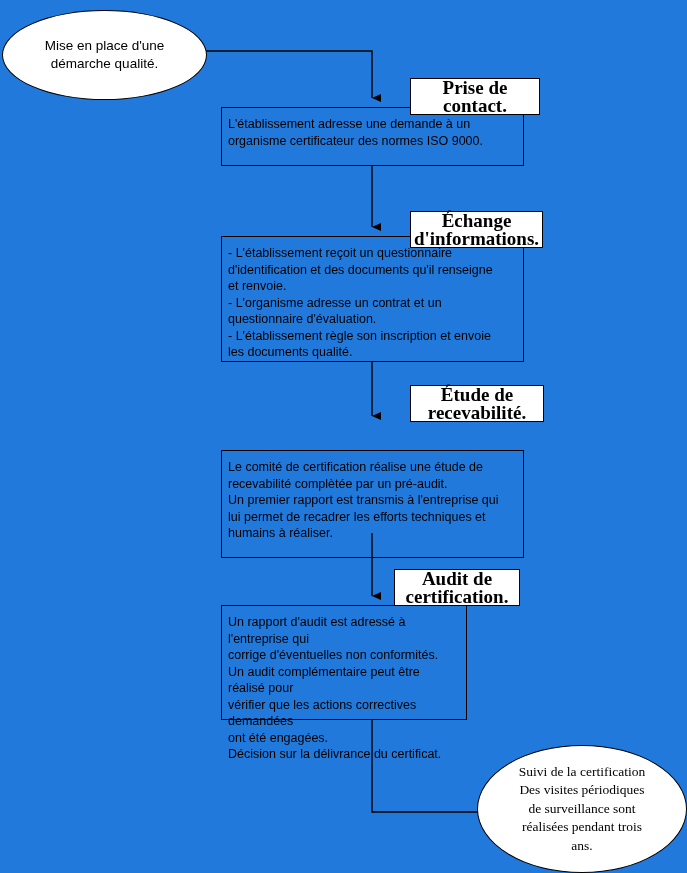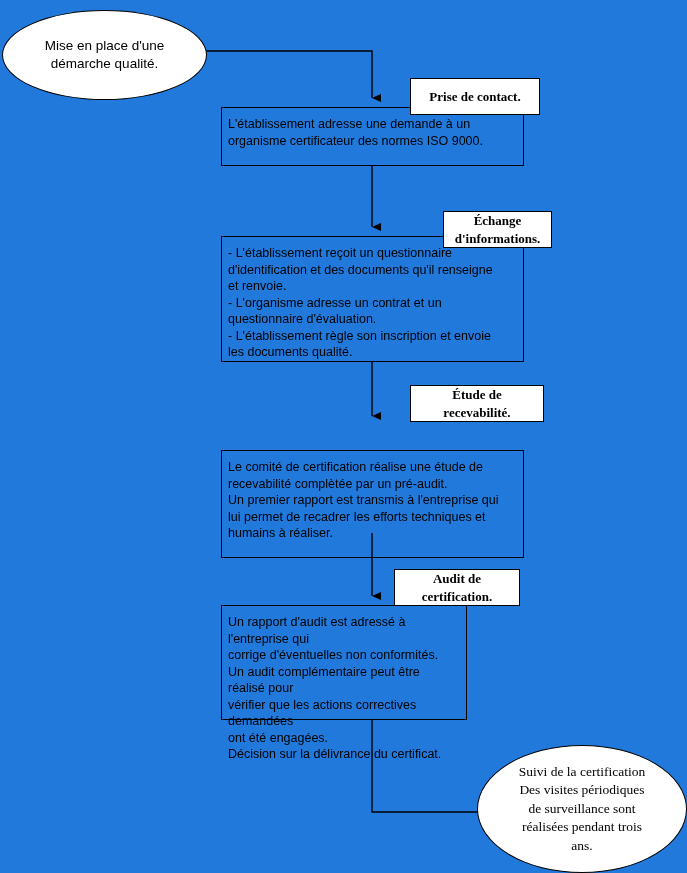--- a/index.html
+++ b/index.html
@@ -39,21 +39,21 @@
     white-space: pre-line;
   }
   .label-box {
     position: absolute;
     box-sizing: border-box;
     border: 1px solid #000000;
     background: #ffffff;
     color: #000000;
     font-family: "Liberation Serif", serif;
     font-weight: bold;
-    font-size: 13px;
+    font-size: 19px;
     line-height: 18px;
     text-align: center;
     display: flex;
     align-items: center;
     justify-content: center;
     white-space: pre-line;
     z-index: 5;
   }
   .terminator {
     position: absolute;
@@ -109,21 +109,21 @@
 organisme certificateur des normes ISO 9000.</div>
   <div class="label-box" style="left:410px; top:78px; width:130px; height:37px;">Prise de contact.</div>
 
   <div class="step-box" style="left:221px; top:236px; width:303px; height:126px;">- L'établissement reçoit un questionnaire
 d'identification et des documents qu'il renseigne
 et renvoie.
 - L'organisme adresse un contrat et un
 questionnaire d'évaluation.
 - L'établissement règle son inscription et envoie
 les documents qualité.</div>
-  <div class="label-box" style="left:410px; top:211px; width:109px; height:37px;margin-left:33px;">Échange
+  <div class="label-box" style="left:410px; top:211px; width:133px; height:37px;">Échange
 d'informations.</div>
 
   <div class="step-box" style="left:221px; top:406px; width:303px; height:108px;margin-top:44px;">Le comité de certification réalise une étude de
 recevabilité complètée par un pré-audit.
 Un premier rapport est transmis à l'entreprise qui
 lui permet de recadrer les efforts techniques et
 humains à réaliser.</div>
   <div class="label-box" style="left:410px; top:385px; width:134px; height:37px;">Étude de
 recevabilité.</div>
 

